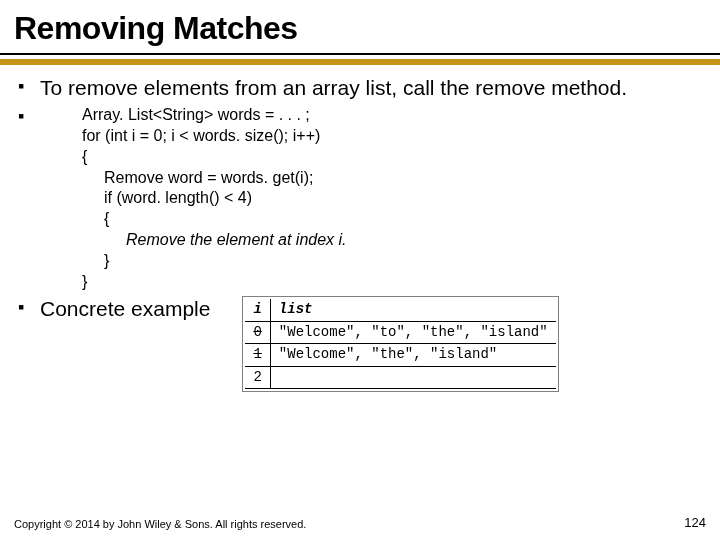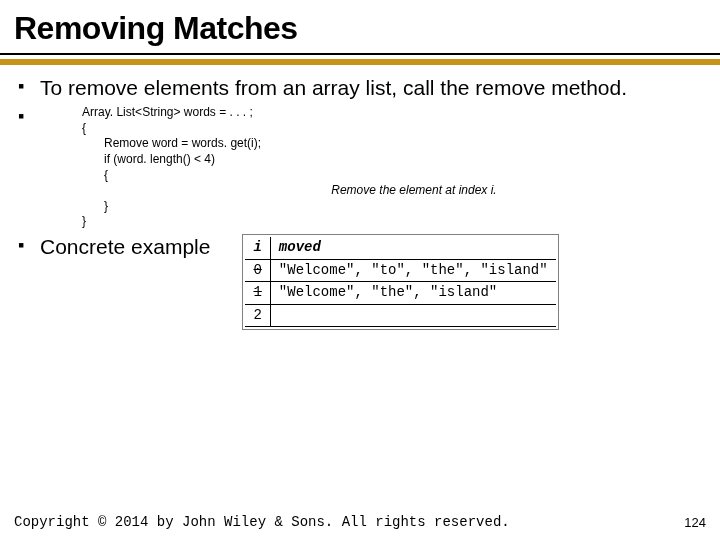--- a/index.html
+++ b/index.html
@@ -54,28 +54,28 @@
   ul.top > li::before {
     content: "▪";
     position: absolute;
     left: 0;
     top: 0;
     font-size: 18px;
     color: #000;
   }
   .code {
     font-family: Arial, "Helvetica Neue", sans-serif;
-    font-size: 12px;
+    font-size: 16px;
     line-height: 1.3;
     padding-left: 42px;
     margin-top: 0;
   }
   .code .indent1 { padding-left: 22px; }
   .code .indent2 { padding-left: 44px; }
-  .code .italic { font-style: italic; text-align: center; }
+  .code .italic { font-style: italic; }
   .example-row {
     display: flex;
     align-items: flex-start;
     gap: 32px;
     margin-top: 2px;
   }
   .example-row .label {
     flex: 0 0 auto;
   }
   
@@ -103,22 +103,22 @@
     border-right: 1.5px solid #000;
   }
   .tbl tbody tr td {
     border-bottom: 1.5px solid #000;
   }
   .tbl .strike { text-decoration: line-through; }
   .footer {
     position: absolute;
     left: 14px;
     bottom: 10px;
-    font-size: 14px;
-    font-family: Liberation Mono, monospace;
+    font-size: 11px;
+    font-family: Liberation Sans, sans-serif;
     color: #000;
   }
   .pagenum {
     position: absolute;
     right: 14px;
     bottom: 10px;
     font-size: 13px;
     font-family: Arial, sans-serif;
     color: #000;
   }
@@ -133,38 +133,39 @@
   <div class="accent-rule"></div>
 
   <div class="body">
     <ul class="top">
       <li>
         <span>To remove elements from an array list, call the remove method.</span>
       </li>
       <li>
         <div class="code">
           <div>Array. List&lt;String&gt; words = . . . ;</div>
+          <div>for (int i = 0; i &lt; words. size(); i++)</div>
           <div>{</div>
           <div class="indent1">Remove word = words. get(i);</div>
           <div class="indent1">if (word. length() &lt; 4)</div>
           <div class="indent1">{</div>
           <div class="indent2 italic">Remove the element at index i.</div>
           <div class="indent1">}</div>
           <div>}</div>
         </div>
       </li>
       <li>
         <div class="example-row">
           <span class="label">Concrete example</span>
           <div class="tbl-wrap">
             <table class="tbl">
               <thead>
                 <tr>
                   <th class="colsep">i</th>
-                  <th>moved</th>
+                  <th>list</th>
                 </tr>
               </thead>
               <tbody>
                 <tr>
                   <td class="colsep"><span class="strike">0</span></td>
                   <td>"Welcome", "to", "the", "island"</td>
                 </tr>
                 <tr>
                   <td class="colsep"><span class="strike">1</span></td>
                   <td>"Welcome", "the", "island"</td>

